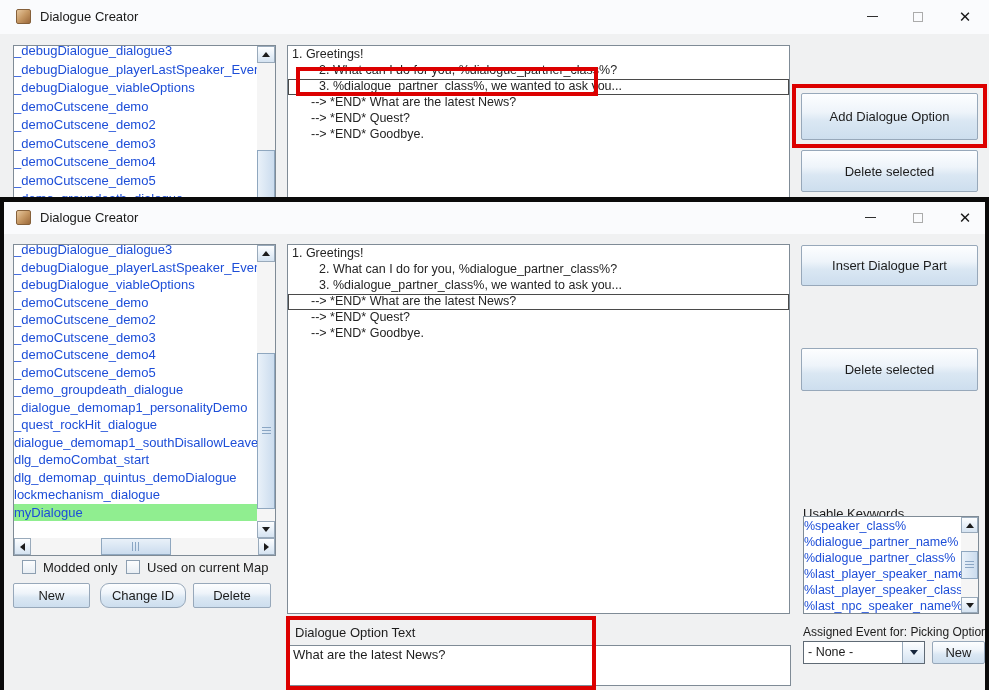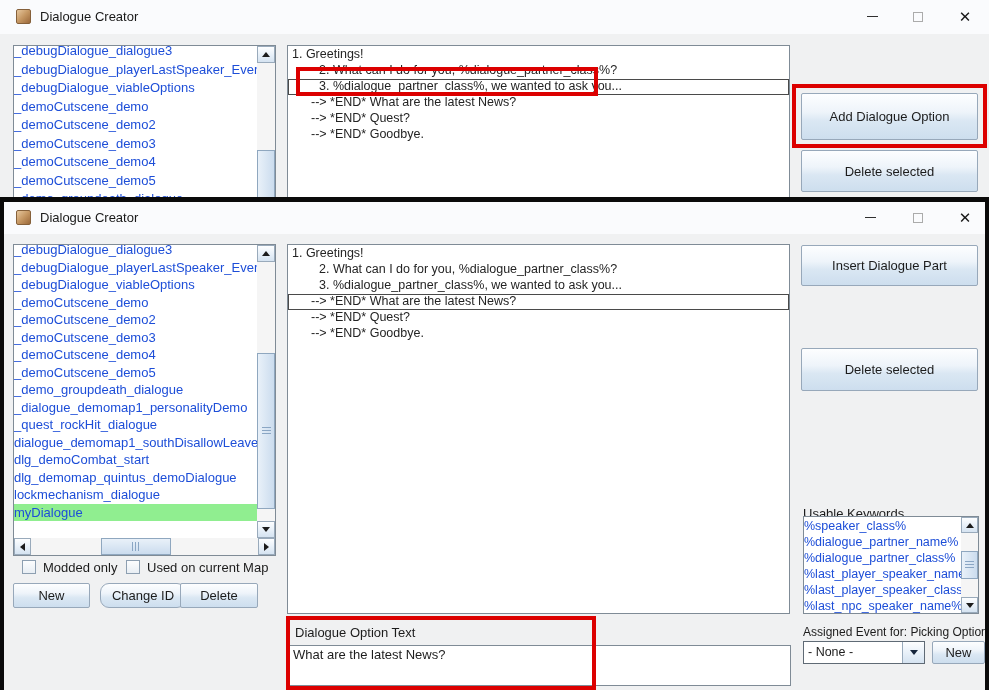--- a/index.html
+++ b/index.html
@@ -174,21 +174,21 @@
       </div>
     </div>
 
     <div class="checkbox" style="left:18px;top:358px;"></div>
     <div class="label" style="left:39px;top:358px;">Modded only</div>
     <div class="checkbox" style="left:122px;top:358px;"></div>
     <div class="label" style="left:143px;top:358px;">Used on current Map</div>
 
     <div class="btn" style="left:9px;top:381px;width:77px;height:25px;">New</div>
     <div class="btn" style="left:96px;top:381px;width:86px;height:25px;border-radius:9px;">Change ID</div>
-    <div class="btn" style="left:176px;top:381px;width:78px;height:25px;">Delete</div>
+    <div class="btn" style="left:189px;top:381px;width:78px;height:25px;">Delete</div>
 
     <div class="tree" style="left:283px;top:42px;width:503px;height:370px;">
         <div class="li" style="padding-left: 4px;">1. Greetings!</div>
         <div class="li" style="padding-left: 31px;">2. What can I do for you, %dialogue_partner_class%?</div>
         <div class="li" style="padding-left: 31px;">3. %dialogue_partner_class%, we wanted to ask you...</div>
         <div class="li selected" style="padding-left: 23px;">--&gt; *END* What are the latest News?</div>
         <div class="li" style="padding-left: 23px;">--&gt; *END* Quest?</div>
         <div class="li" style="padding-left: 23px;">--&gt; *END* Goodbye.</div>
       </div>
 

